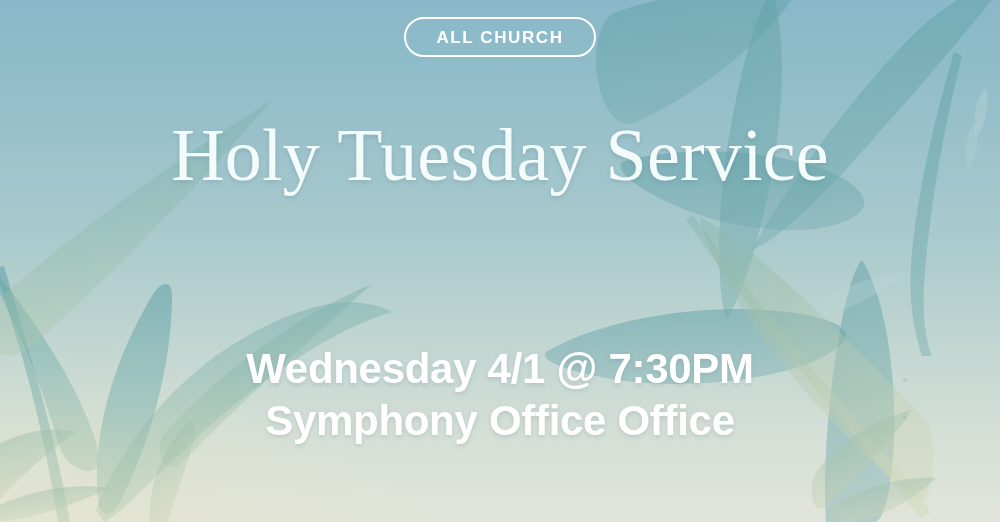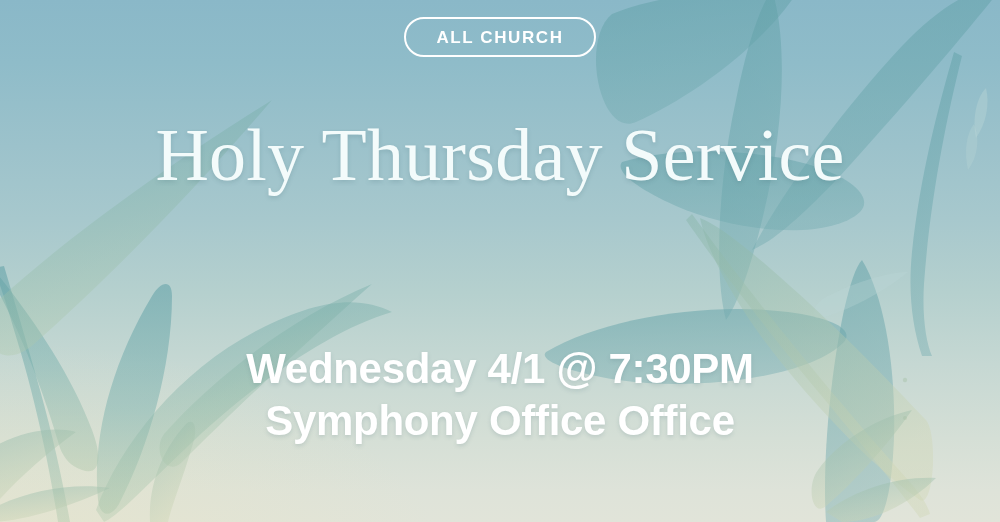--- a/index.html
+++ b/index.html
@@ -243,21 +243,21 @@
                C 72 506, 28 520, -6 522 Z" fill="url(#leafSage)"></path>
     </g>
   </svg>
 
   <div class="content">
 
     <div class="badge">
       <span class="badge-label">ALL CHURCH</span>
     </div>
 
-    <h1 class="headline">Holy Thursday Service</h1>
+    <h1 class="headline">Holy Tuesday Service</h1>
 
     <div class="details">
       <div class="detail-line">Wednesday 4/1 @ 7:30PM</div>
       <div class="detail-line">Symphony Office Office</div>
     </div>
 
   </div>
 </div>
 
 </body></html>

